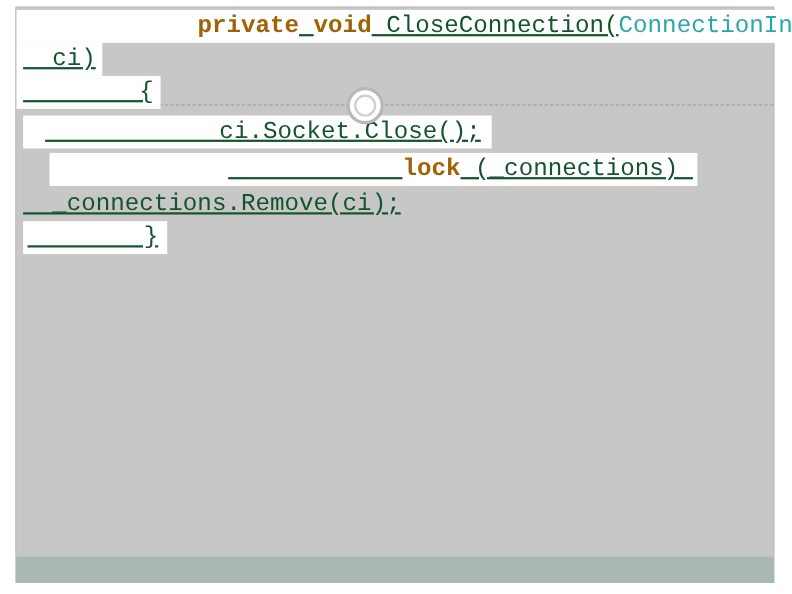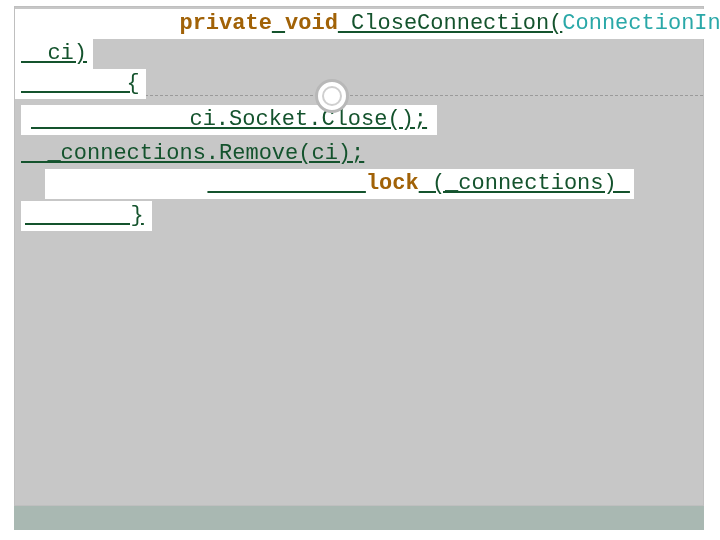--- a/index.html
+++ b/index.html
@@ -128,36 +128,36 @@
 
       <div class="row" style="height:30px;">
         <span class="seg hl" style="left:0px; padding-left:6px; padding-right:6px;">
           <span class="line txt">        {</span>
         </span>
       </div>
 
       <div class="row" style="height:6px;"></div>
 
       <div class="row" style="height:34px;">
-        <span class="seg hl" style="left:6px; padding-left:10px; padding-right:10px;">
+        <span class="seg hl" style="left:6px; padding-left:20px; padding-right:10px;">
           <span class="line txt">            ci.Socket.Close();</span>
-        </span>
-      </div>
-
-      <div class="row" style="height:30px;">
-        <span class="seg" style="left:0px; padding-left:6px;">
-          <span class="line txt">  _connections.Remove(ci);</span>
         </span>
       </div>
 
       <div class="row" style="height:32px;">
         <span class="seg hl" style="left:30px; padding-left:4px; padding-right:4px;">
           <span class="line">
             <span class="txt">            </span><span class="kw">lock</span><span class="txt"> (_connections) </span>
           </span>
+        </span>
+      </div>
+
+      <div class="row" style="height:30px;">
+        <span class="seg" style="left:0px; padding-left:6px;">
+          <span class="line txt">  _connections.Remove(ci);</span>
         </span>
       </div>
 
       <div class="row" style="height:30px;">
         <span class="seg hl" style="left:6px; padding-left:4px; padding-right:8px;">
           <span class="line txt">        }</span>
         </span>
       </div>
 
     </div>

